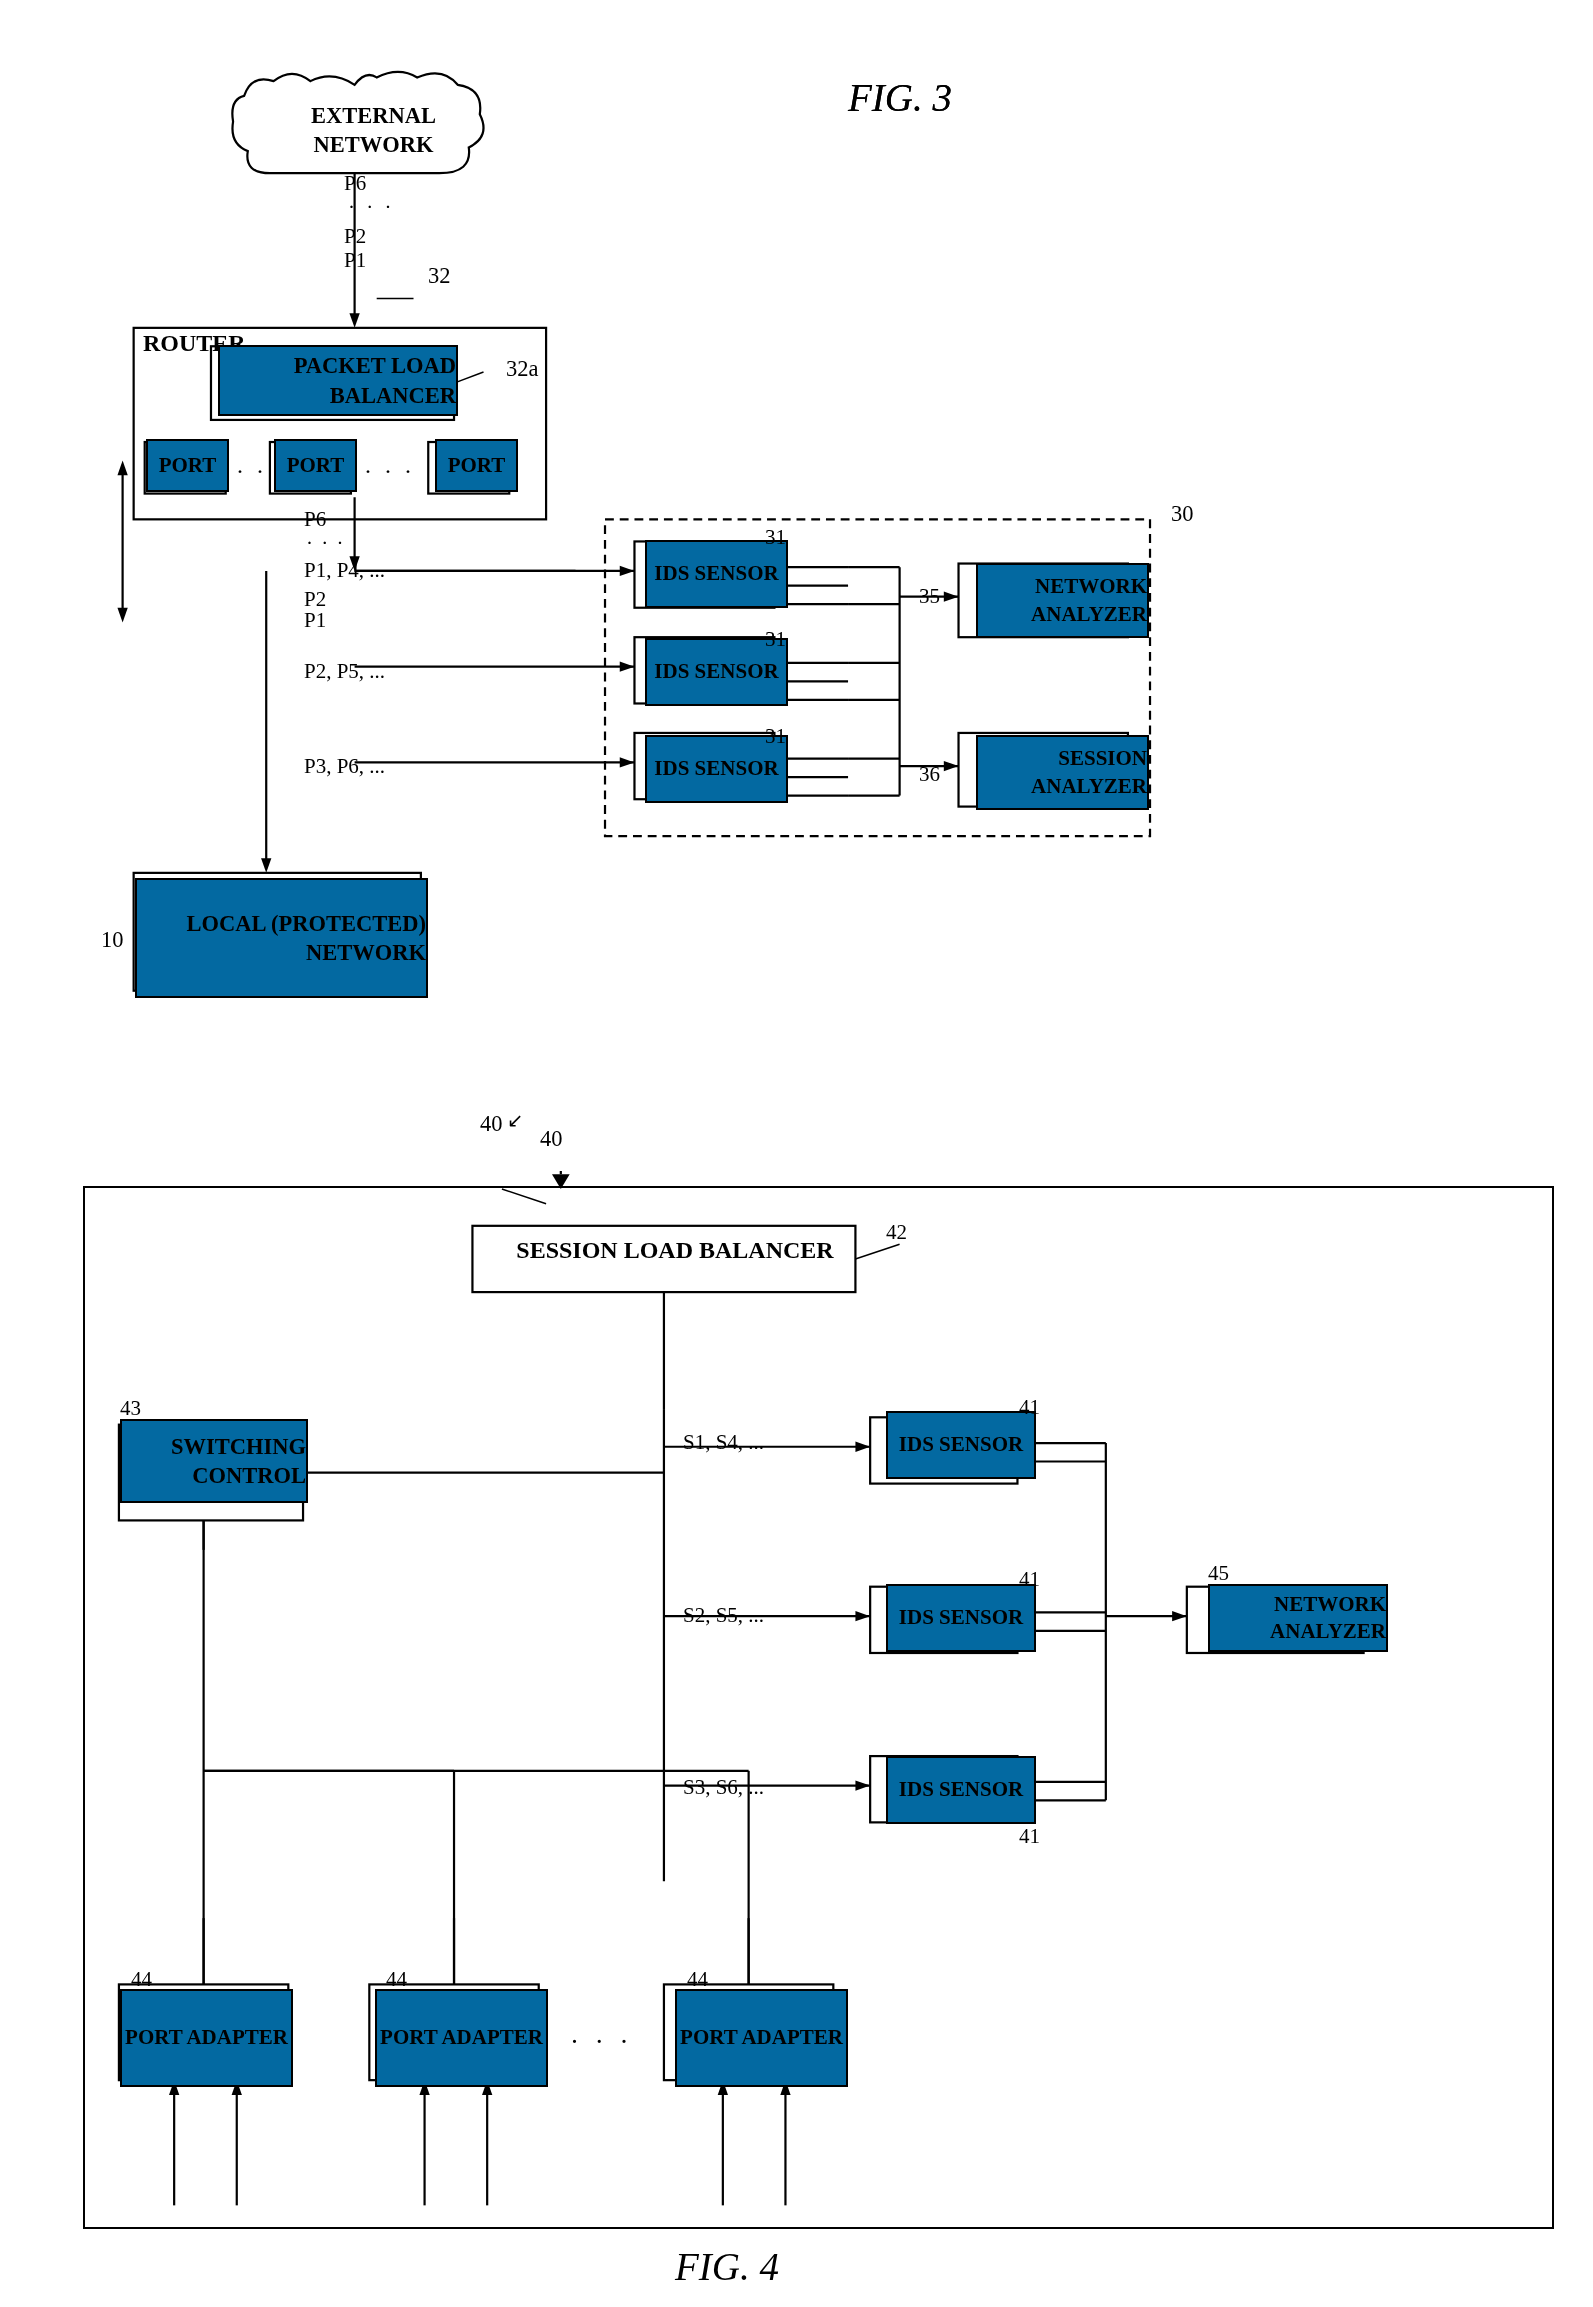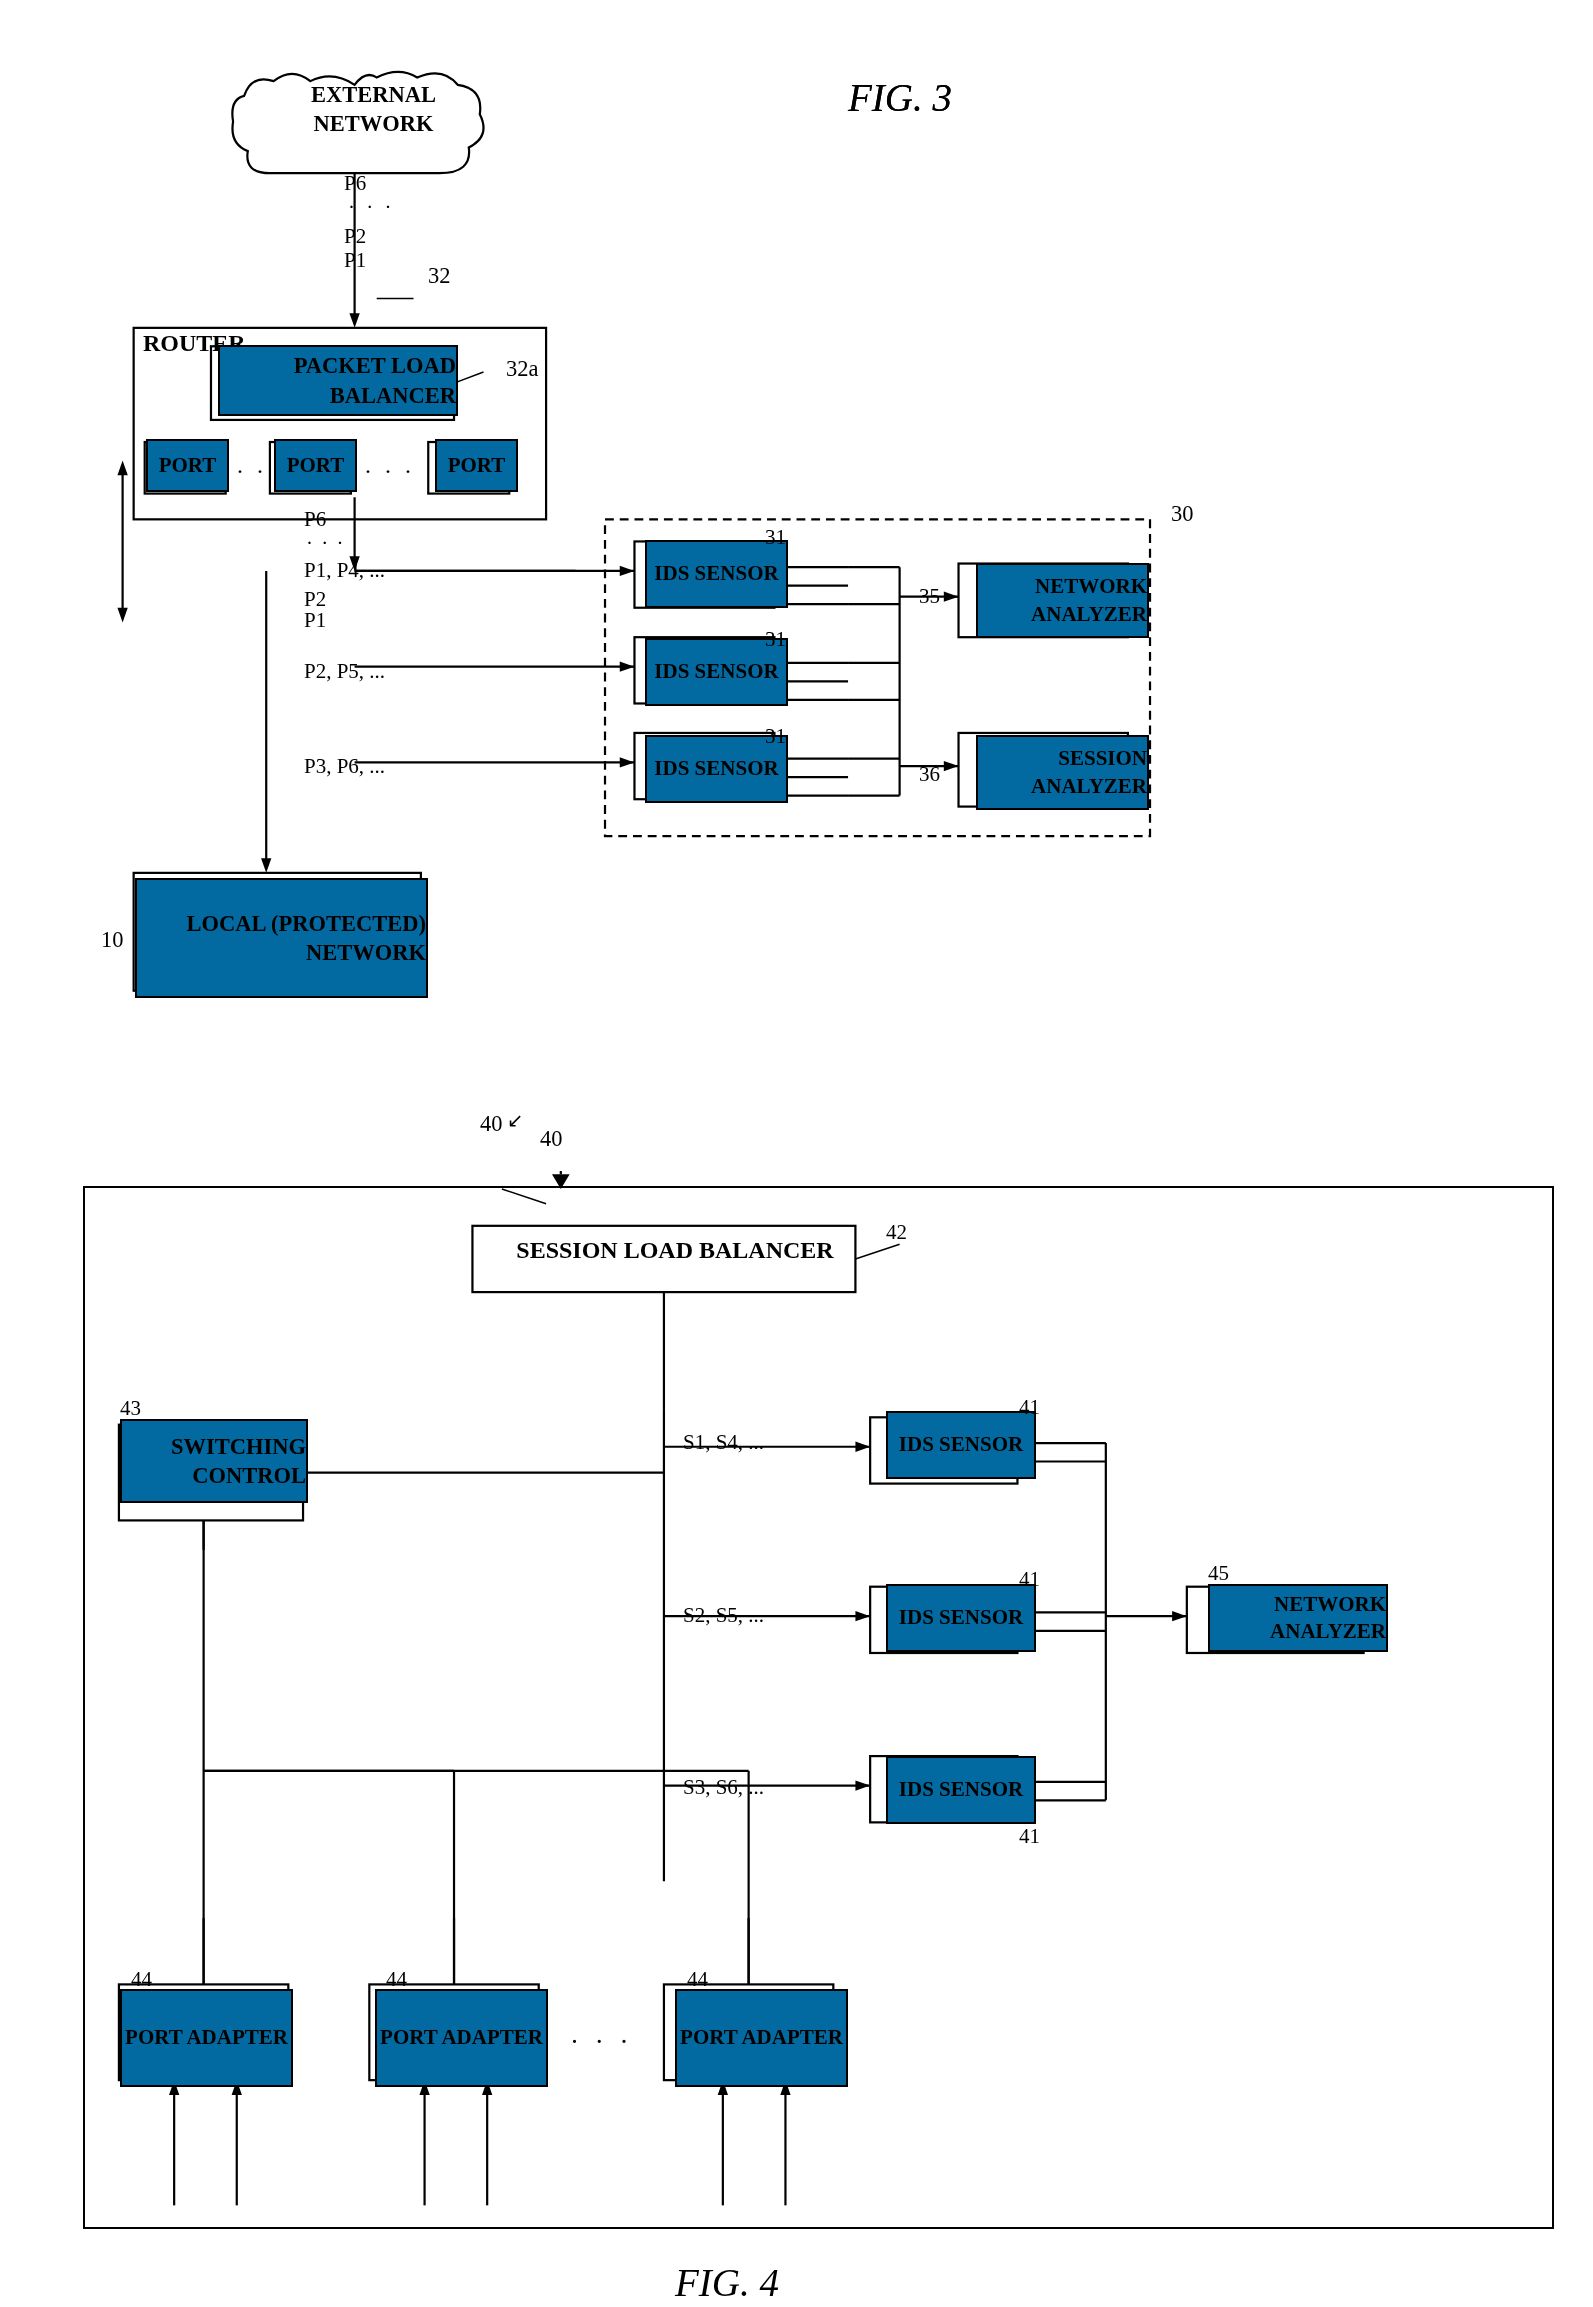--- a/index.html
+++ b/index.html
@@ -163,21 +163,21 @@
 
       <rect x="740" y="630" width="740" height="430" fill="none" stroke="black" stroke-width="3" stroke-dasharray="12,8"></rect>
 
       <rect x="100" y="1110" width="390" height="160" fill="white" stroke="black" stroke-width="3"></rect>
 
       <line x1="430" y1="330" x2="480" y2="330" stroke="black" stroke-width="2"></line>
 
       <line x1="535" y1="445" x2="575" y2="430" stroke="black" stroke-width="2"></line>
     </svg>
 
-    <div style="position:absolute; top:35px; left:201px; text-align:center; font-size:22.5px; font-weight:bold; line-height:1.3; width:225px;">EXTERNAL
+    <div style="position:absolute; top:56px; left:201px; text-align:center; font-size:22.5px; font-weight:bold; line-height:1.3; width:225px;">EXTERNAL
 NETWORK</div>
 
     <div style="position:absolute; top:126px; left:284px; font-size:21px;">P6</div>
 
     <div style="position:absolute; top:150px; left:288px; font-size:21px; letter-spacing:3px;">· · ·</div>
 
     <div style="position:absolute; top:179px; left:284px; font-size:21px;">P2</div>
 
     <div style="position:absolute; top:203px; left:284px; font-size:21px;">P1</div>
 
@@ -372,18 +372,18 @@
     <div class="box" style="top:818px; left:315px; width:173px; height:98px; font-size:21px;">PORT
 ADAPTER</div>
     <div style="position:absolute; top:796px; left:326px; font-size:21px;">44</div>
 
     <div style="position:absolute; top:856px; left:510px; font-size:27px; letter-spacing:4.5px;">· · ·</div>
 
     <div class="box" style="top:818px; left:615px; width:173px; height:98px; font-size:21px;">PORT
 ADAPTER</div>
     <div style="position:absolute; top:796px; left:627px; font-size:21px;">44</div>
 
-    <div class="fig-label" style="position:absolute; top:1073px; left:615px;margin-top:16px;">FIG. 4</div>
+    <div class="fig-label" style="position:absolute; top:1073px; left:615px;">FIG. 4</div>
 
   </div>
 
 </div>
 
 
 </body></html>

